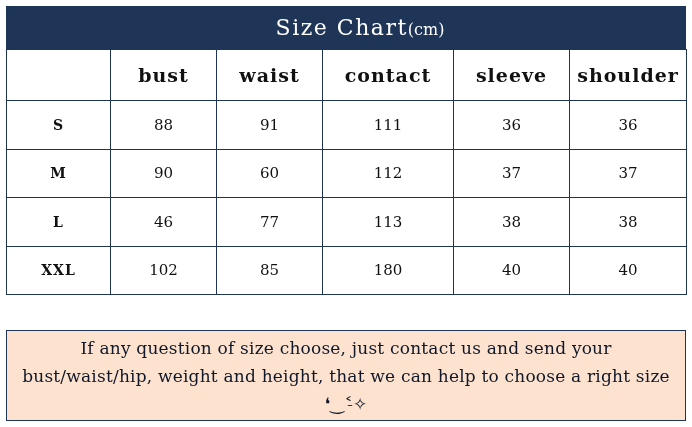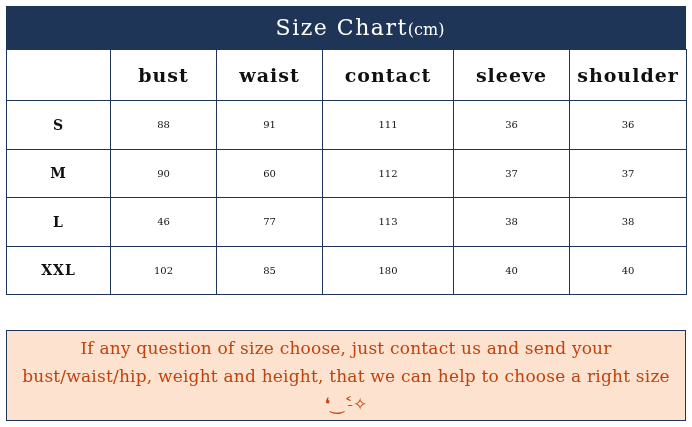--- a/index.html
+++ b/index.html
@@ -60,21 +60,21 @@
     color: #111111;
   }
   table.size-table thead th {
     height: 48px;
     font-size: 19px;
     font-weight: bold;
     letter-spacing: 1px;
   }
   table.size-table tbody td {
     height: 45.5px;
-    font-size: 10px;
+    font-size: 15px;
     font-weight: normal;
   }
   table.size-table tbody td.size-label {
     font-weight: bold;
     font-size: 14px;
     letter-spacing: 1px;
   }
   col.c0 { width: 104px; }
   col.c1 { width: 106px; }
   col.c2 { width: 106px; }
@@ -92,21 +92,21 @@
     box-sizing: border-box;
     display: flex;
     align-items: center;
     justify-content: center;
     padding: 2px 10px;
   }
   .note-text {
     font-size: 17px;
     line-height: 28px;
     text-align: center;
-    color: #c2410c;
+    color: #0f172a;
     font-family: "DejaVu Serif", serif;
     letter-spacing: 0.2px;
   }
 </style>
 </head>
 <body>
 
 <div class="chart-wrap">
 
   <div class="title-bar">

